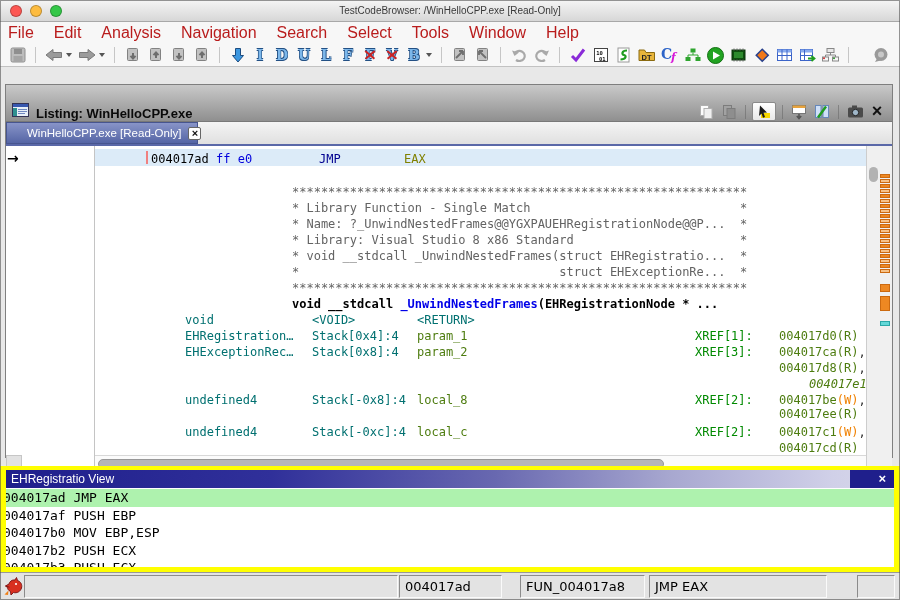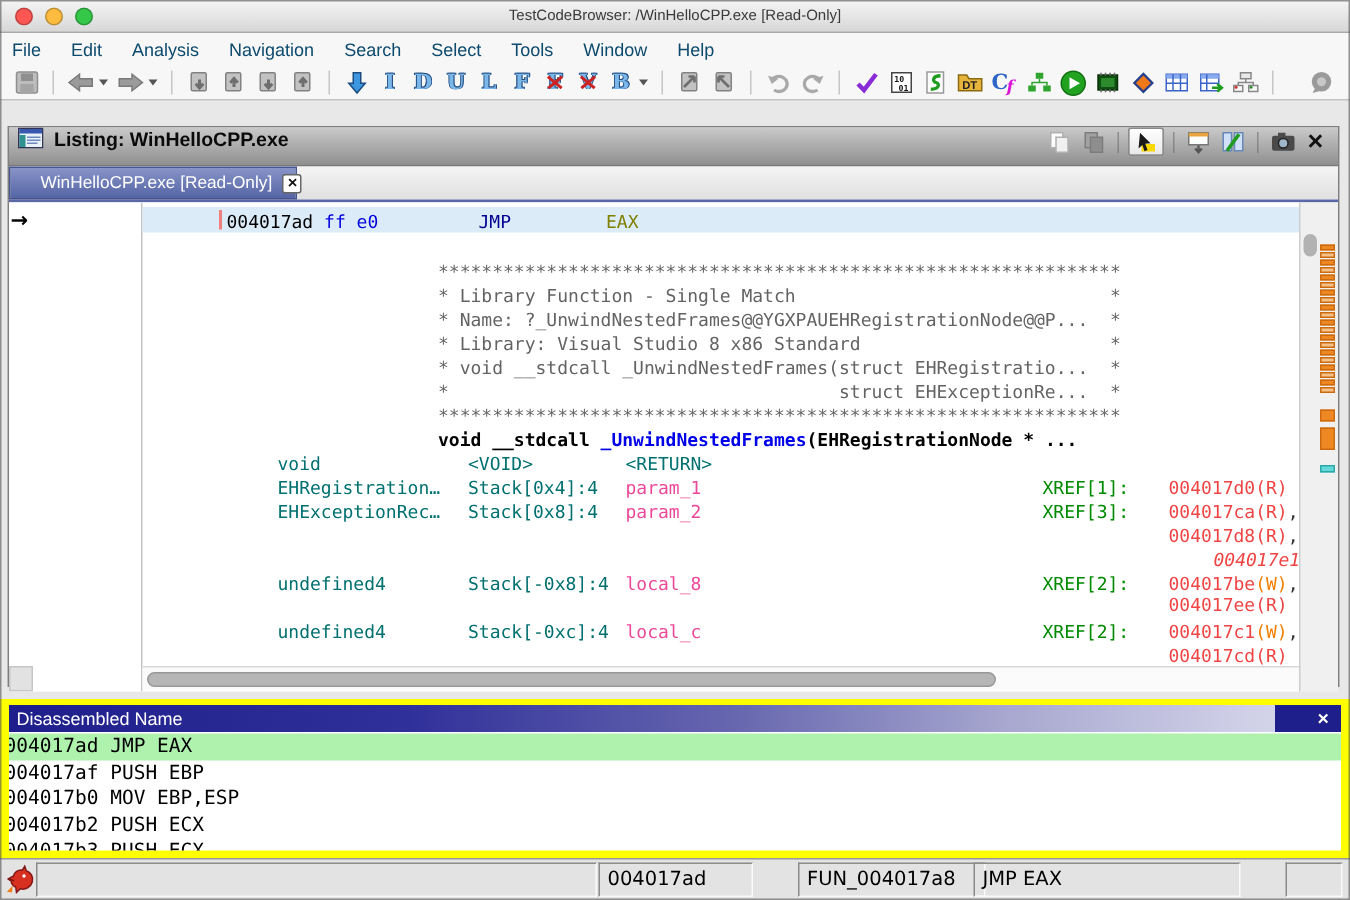--- a/index.html
+++ b/index.html
@@ -2,51 +2,51 @@
 <html><head>
 <meta charset="utf-8">
 <style>
   html,body{margin:0;padding:0}
   body{width:900px;height:600px;position:relative;background:#e8e8e8;font-family:"Liberation Sans",sans-serif;overflow:hidden}
   .edge{position:absolute;inset:0;box-shadow:inset 0 0 0 1px rgba(80,80,80,.6);pointer-events:none;z-index:99}
   .titlebar{position:absolute;left:0;top:0;width:900px;height:22px;background:linear-gradient(#f5f5f5,#d7d7d7);border-bottom:1px solid #a8a8a8;box-sizing:border-box}
   .tl{position:absolute;top:5px;width:12px;height:12px;border-radius:50%;box-sizing:border-box}
   .title{text-align:center;font-size:10px;color:#3a3a3a;line-height:21px}
   .menubar{position:absolute;left:0;top:22px;width:900px;height:22px;background:#f7f7f7;display:flex;gap:20px;padding-left:8px;align-items:center;box-sizing:border-box}
-  .menu-item{font-size:12px;color:#0c4a6e}
+  .menu-item{font-size:16px;color:#b91c1c}
   .toolbar{position:absolute;left:0;top:44px;width:900px;height:23px;background:#f7f7f7;border-bottom:1px solid #c2c2c2;display:flex;align-items:center;padding-left:6px;box-sizing:border-box}
   .tbi{width:20px;height:20px;display:flex;align-items:center;justify-content:center;flex:0 0 auto;margin:0 1.5px}
   .tb-sep{width:1px;height:16px;background:#c6c6c6;margin:0 6px;flex:0 0 auto}
   .tb-caret{width:0;height:0;border-left:3.5px solid transparent;border-right:3.5px solid transparent;border-top:4px solid #555;margin:0 3px 0 1px;flex:0 0 auto}
   .tb-letter{font-family:"DejaVu Serif",serif;font-weight:bold;font-size:14px;color:#7cb7ea;text-shadow:-0.6px -0.6px 0 #235084,0.6px -0.6px 0 #235084,-0.6px 0.6px 0 #235084,0.6px 0.6px 0 #235084;width:22px;text-align:center;flex:0 0 auto;position:relative}
   .tb-letter.struck::after{content:"";position:absolute;left:5px;right:5px;top:46%;height:1.5px;background:#cc2222;transform:rotate(-40deg)}
   .tb-letter.struck::before{content:"";position:absolute;left:5px;right:5px;top:46%;height:1.5px;background:#cc2222;transform:rotate(40deg)}
   .bubble-space{margin-left:16px !important}
   .listing-panel{position:absolute;left:5px;top:84px;width:888px;height:374px;border:1px solid #7f7f7f;box-sizing:border-box;background:#fff}
-  .lp-header{height:26px;background:linear-gradient(#c9c9c9,#8f8f8f);border-bottom:1px solid #787878;display:flex;align-items:flex-start;padding:0 6px;box-sizing:border-box}
+  .lp-header{height:37px;background:linear-gradient(#c9c9c9,#8f8f8f);border-bottom:1px solid #787878;display:flex;align-items:flex-end;padding:0 6px;box-sizing:border-box}
   .lp-title{font-weight:bold;font-size:13px;color:#0a0a0a;margin-left:7px}
   .lp-actions{margin-left:auto;display:flex;align-items:center;gap:3px}
   .hbtn{width:20px;height:19px;display:flex;align-items:center;justify-content:center;box-sizing:border-box}
   .hbtn.toggled{background:linear-gradient(#ffffff,#e8e8e8);border:1px solid #8a8a8a;border-radius:2px;width:24px}
   .hsep{width:1px;height:14px;background:#6a6a6a;opacity:.6;margin:0 3px}
   .lp-close{font-size:18px;font-weight:bold;color:#111;line-height:17px;width:18px;text-align:center}
   .tabbar{height:24px;background:linear-gradient(#f4f4f4,#e0e0e0);border-bottom:2px solid #5a68a8;display:flex;box-sizing:border-box}
   .tab{width:192px;height:22px;background:linear-gradient(#8894c8,#5565a5);border:1px solid #47558f;box-sizing:border-box;display:flex;align-items:center;color:#fff;font-size:11.5px;padding-left:20px;white-space:nowrap}
   .tab-close{margin-left:7px;width:13px;height:13px;background:#fff;border:1px solid #666;border-radius:2px;color:#111;font-size:11px;font-weight:bold;line-height:11px;text-align:center;box-sizing:border-box;flex:0 0 auto}
   .lp-main{position:relative;height:326px;background:#f0f0f0}
   .lbody{position:absolute;left:0;top:0;width:860px;height:326px;background:#fff;overflow:hidden;font-family:"DejaVu Sans Mono",monospace;font-size:12px}
   .lbody::before{content:"";position:absolute;left:88px;top:0;bottom:0;width:1px;background:#c4c4c4}
   .hl-band{position:absolute;left:89px;right:0;top:3px;height:17px;background:#dcebf8}
   .caret-red{position:absolute;left:140px;top:5px;width:2px;height:13px;background:#f08080}
   .cursor-arrow{position:absolute;left:1px;top:4px;font:bold 14px "DejaVu Sans",sans-serif;color:#000}
   .lrow{position:absolute;left:0;height:16px;white-space:pre;width:100%}
   .lcell{position:absolute;top:0;white-space:pre}
   .c-addr{color:#000}.c-byte{color:#0000dd}.c-mnem{color:#000090}.c-reg{color:#808000}
   .c-com{color:#636363}.c-sig{color:#000;font-weight:bold}.c-fn{color:#0000e8;font-weight:bold}
-  .c-type{color:#007070}.c-name{color:#ec4899}.c-xref{color:#008a00}.c-xaddr{color:#ef4444}.c-xw{color:#f08000}.c-k{color:#333}
+  .c-type{color:#007070}.c-name{color:#4d7c0f}.c-xref{color:#008a00}.c-xaddr{color:#4d7c0f}.c-xw{color:#f08000}.c-k{color:#333}
   .corner{position:absolute;left:0;top:309px;width:16px;height:17px;background:#e2e2e2;border:1px solid #c6c6c6;box-sizing:border-box}
   .htrack{position:absolute;left:89px;right:0;top:309px;height:17px;background:#fbfbfb;border-top:1px solid #d8d8d8;box-sizing:border-box}
   .hthumb{position:absolute;left:3px;top:3px;width:566px;height:10px;background:#b6b6b6;border:1px solid #989898;border-radius:5px;box-sizing:border-box}
   .vscroll{position:absolute;left:860px;top:0;width:13px;height:326px;background:#f0f0f0;border-left:1px solid #cdcdcd;box-sizing:border-box}
   .vthumb{position:absolute;left:2px;top:21px;width:9px;height:15px;background:#b2b2b2;border-radius:4.5px}
   .markers{position:absolute;left:873px;top:0;width:13px;height:326px;background:#f0f0f0}
   .marker{position:absolute;left:1px;width:10px;box-sizing:border-box;border:1px solid #cc6a10}
   .disasm{position:absolute;left:0;top:466px;width:900px;height:106px;background:#ffff00}
   .d-title{position:absolute;left:6px;right:6px;top:4px;height:18px;background:linear-gradient(90deg,#1f1f8c 0%,#30309a 30%,#6868b0 55%,#a8a8d0 75%,#d0d0e8 93%,#d8d8ea 100%);color:#fff;font-size:12px;line-height:18px;padding-left:5px;box-sizing:border-box}
   .d-x{position:absolute;right:0;top:0;width:44px;height:18px;background:#1f1f8c;color:#fff;text-align:right;padding-right:8px;box-sizing:border-box;font-size:13px;line-height:17px;font-weight:bold}
@@ -376,37 +376,37 @@
         <div class="marker" style="top: 123px; height: 4px; background: rgb(246, 193, 135);"></div>
         <div class="marker" style="top: 138px; height: 8px; background: rgb(238, 136, 34);"></div>
         <div class="marker" style="top: 150px; height: 15px; background: rgb(238, 136, 34);"></div>
         <div class="marker" style="top: 175px; height: 5px; background: rgb(99, 216, 216); border-color: rgb(43, 168, 168);"></div>
       </div>
   </div>
 </div>
 
 <div class="disasm">
   <div class="d-title">
-    <span>Disassembled Name</span>
+    <span>EHRegistratio View</span>
     <span class="d-x">×</span>
   </div>
   <div class="d-body" id="dbody">
       <div class="dline sel">004017ad JMP EAX</div>
       <div class="dline">004017af PUSH EBP</div>
       <div class="dline">004017b0 MOV EBP,ESP</div>
       <div class="dline">004017b2 PUSH ECX</div>
       <div class="dline">004017b3 PUSH ECX</div>
     </div>
 </div>
 
 <div class="statusbar" id="statusbar">
   <span class="dragon"><svg width="22" height="24" viewBox="0 0 22 24">
         <path d="M2.5 11 L6 9 C6.5 6.5 9 4.5 12 5 L13.5 2.5 L14.5 5.5 C17.5 6.5 19.5 9.5 18.5 13 C17.5 16.5 14 18.5 10.5 17.5 L8 20 L7.5 16.5 C5.5 15.5 4.5 14 4.5 12.5 Z" fill="#d83020" stroke="#801818"></path>
         <circle cx="13" cy="9" r="1.1" fill="#fff"></circle>
         <path d="M2.5 11 L6.5 12.2" stroke="#801818" stroke-width="1"></path>
         <path d="M1.5 19.5 L5.5 15.5 L5 20 Z" fill="#f08018"></path>
       </svg></span>
 <span class="sfield" style="left: 24px; width: 374px;"></span>
     <span class="sfield" style="left: 399px; width: 103px;">004017ad</span>
-    <span class="sfield" style="left: 532px; width: 125px;">FUN_004017a8</span>
+    <span class="sfield" style="left: 520px; width: 125px;">FUN_004017a8</span>
     <span class="sfield" style="left: 649px; width: 178px;">JMP EAX</span>
     <span class="sfield" style="left: 857px; width: 38px;"></span>
   </div>
 
 </body></html>

